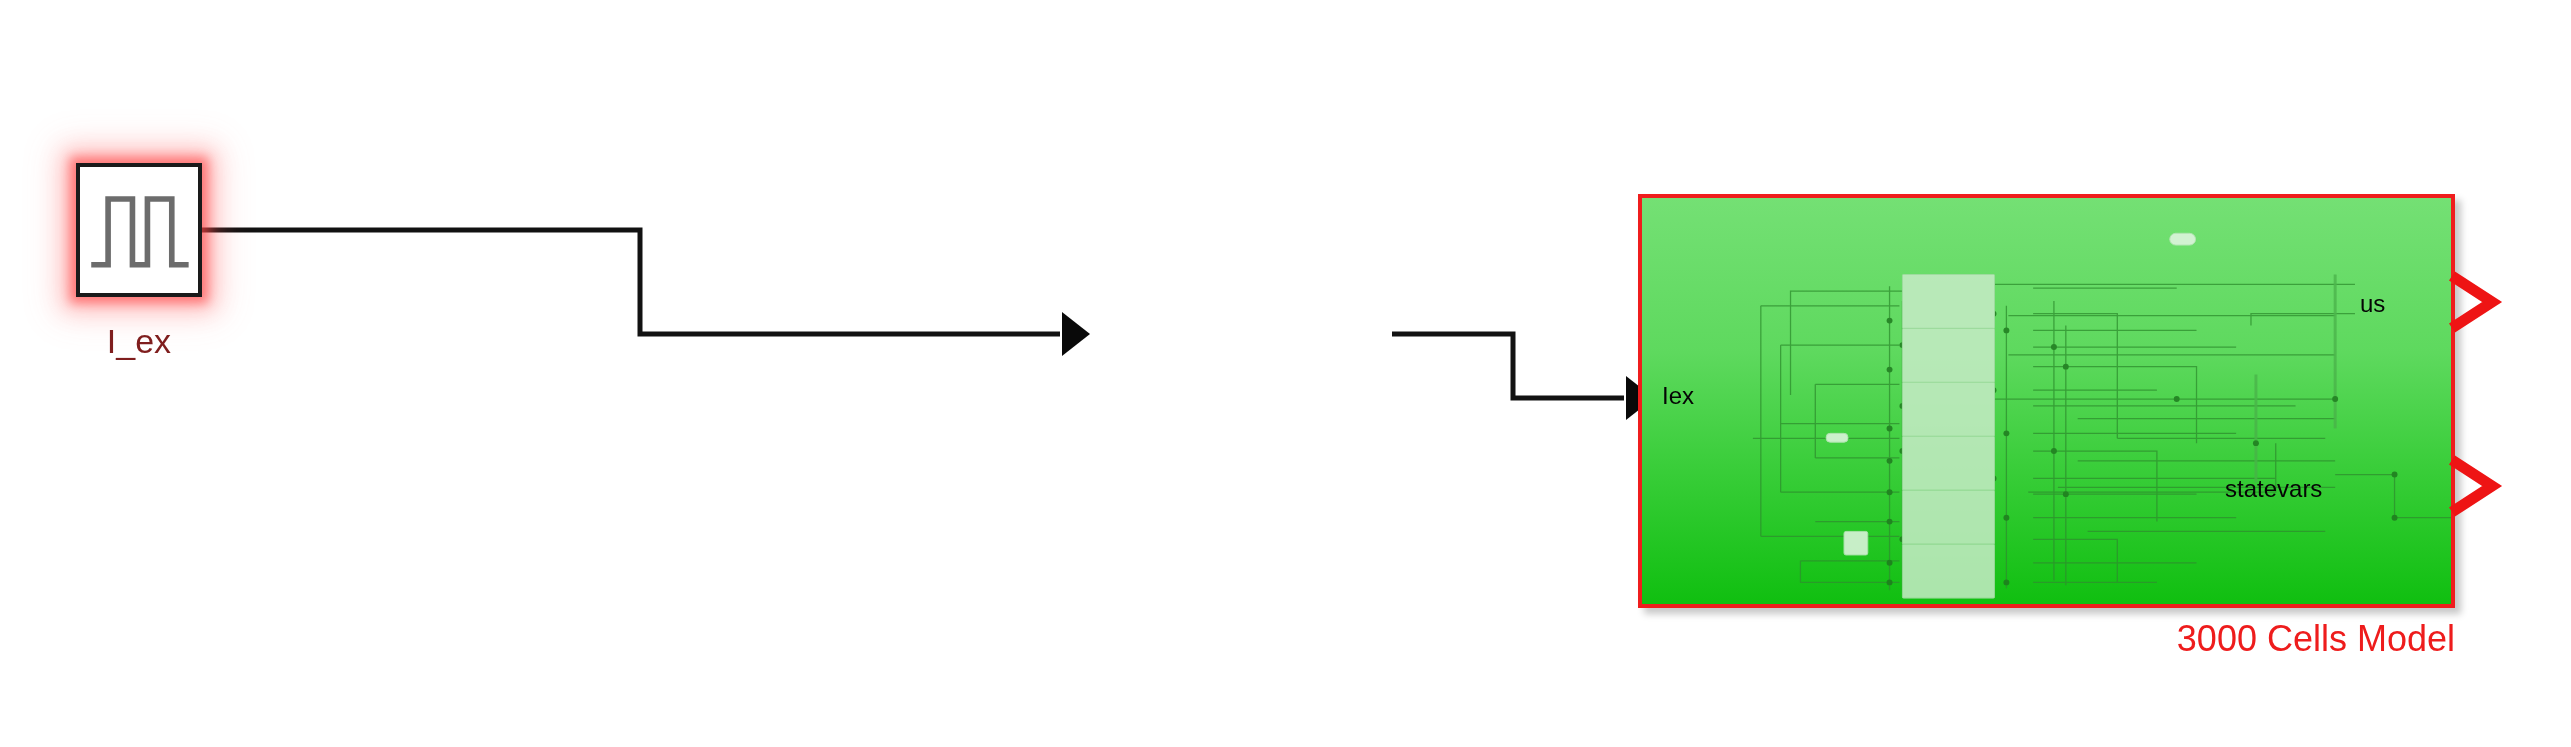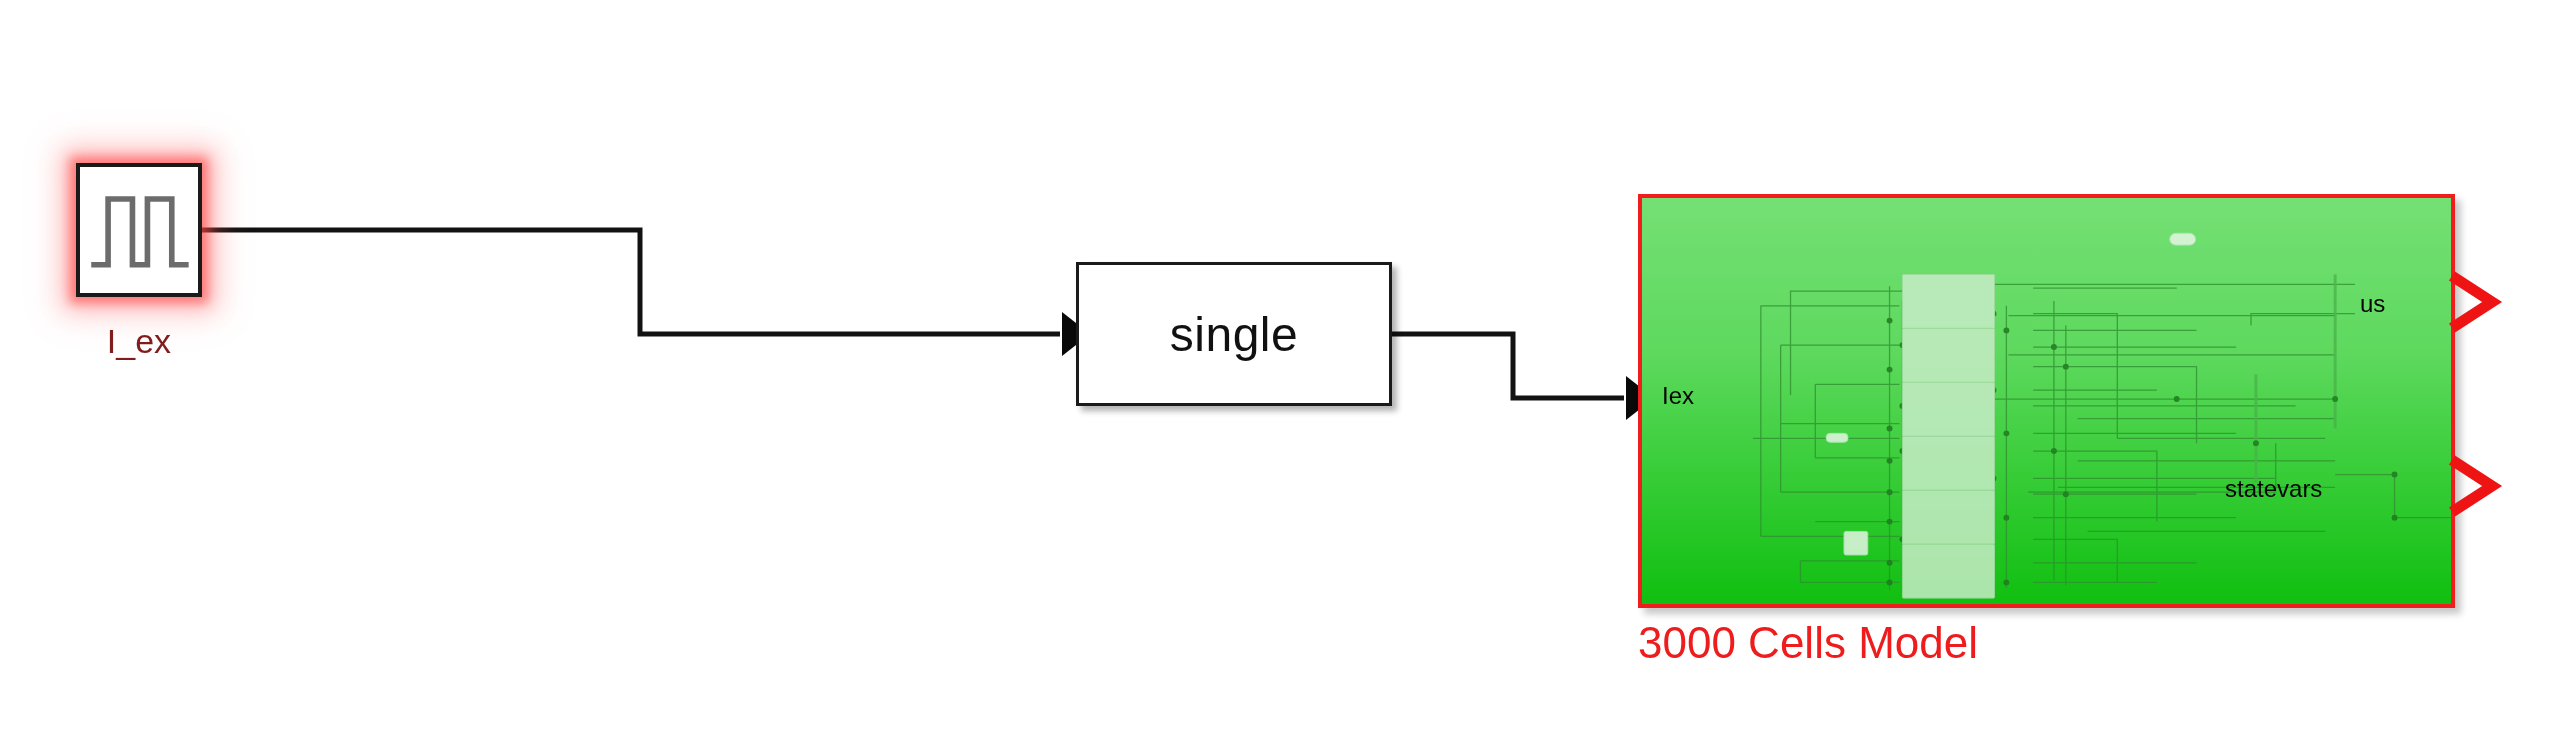--- a/index.html
+++ b/index.html
@@ -104,22 +104,22 @@
     z-index: 7;
   }
   #port-in-iex  { left: 1662px; top: 382px; text-align: center; }
   #port-out-us  { left: 2360px; top: 290px; }
   #port-out-sv  { left: 2225px; top: 475px; }
 
   #subsystem-caption {
     left: 1638px;
     top: 618px;
     width: 817px;
-    text-align: left;
-    font-size: 44px;
+    text-align: right;
+    font-size: 36px;
     color: #ee1c1c;
     white-space: nowrap;
     z-index: 6;
   }
 
   
   #wires {
     left: 0; top: 0;
     width: 2571px;
     height: 747px;
@@ -153,23 +153,20 @@
     </svg>
   </div>
 
   <div id="pulse-block" class="abs">
     <svg viewBox="0 0 126 134" preserveAspectRatio="none">
       <polyline fill="none" stroke="#6c6c6c" stroke-width="6" points="12,104 30,104 30,34 56,34 56,104 72,104 72,34 98,34 98,104 116,104"></polyline>
     </svg>
   </div>
   <div id="pulse-label" class="abs">I_ex</div>
 
-  <div id="single-block" class="abs">
-    <div id="single-label">single</div>
-  </div>
 
   <div id="subsystem-block" class="abs">
     <div id="subsystem-thumb">
       <svg viewBox="0 0 817 414" preserveAspectRatio="none" xmlns="http://www.w3.org/2000/svg">
         <g stroke="#2f8f2f" stroke-width="1.3" fill="none" opacity="0.9">
 
           <path d="M 150 201 L 150 95 L 320 95"></path>
           <path d="M 120 110 L 260 110"></path>
           <path d="M 120 110 L 120 345"></path>
           <path d="M 120 345 L 260 345"></path>

